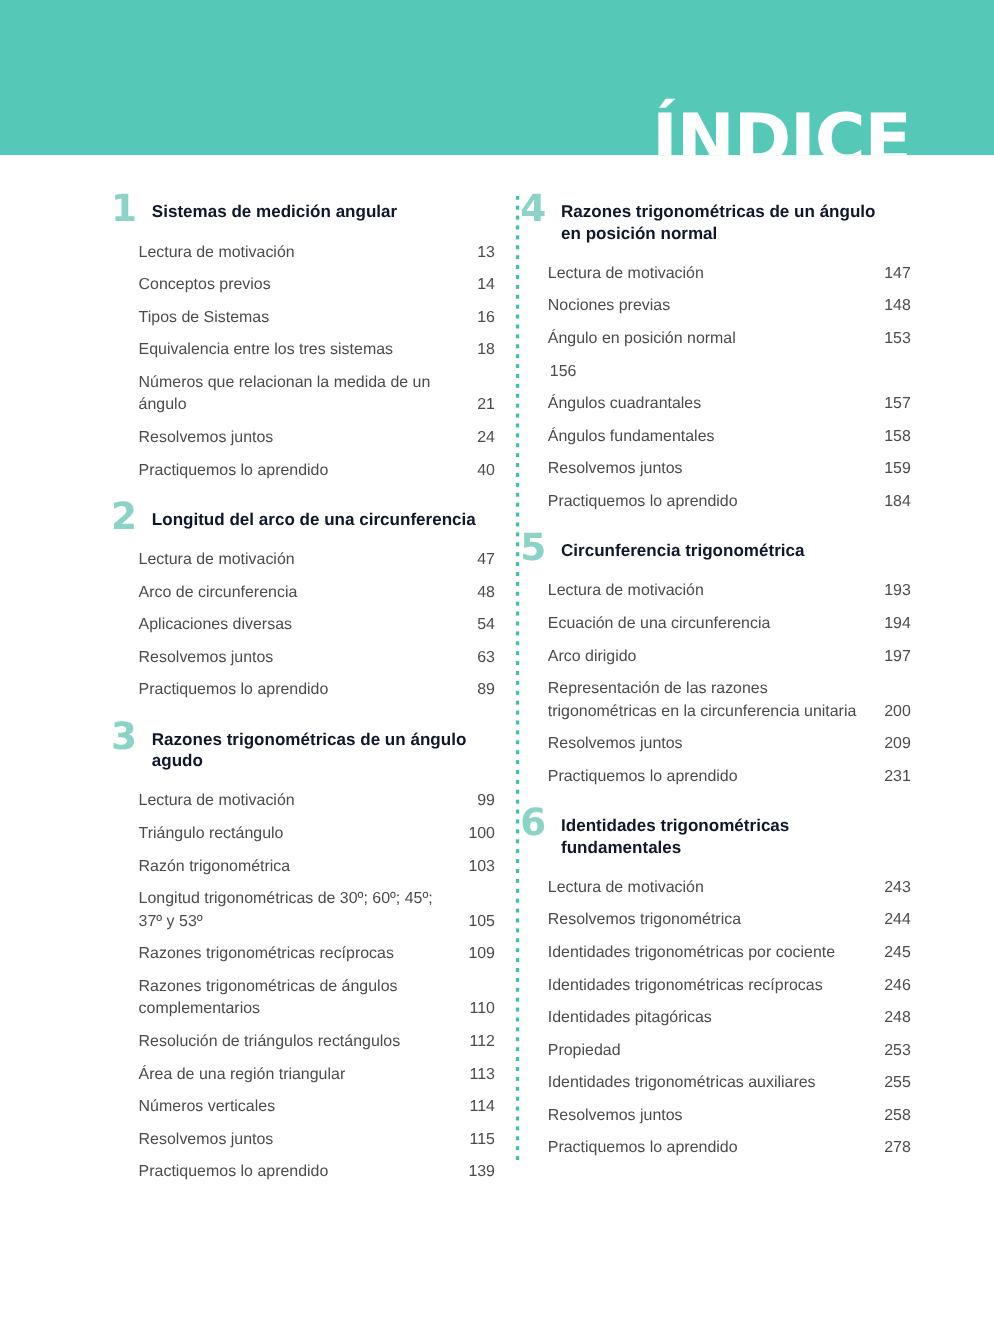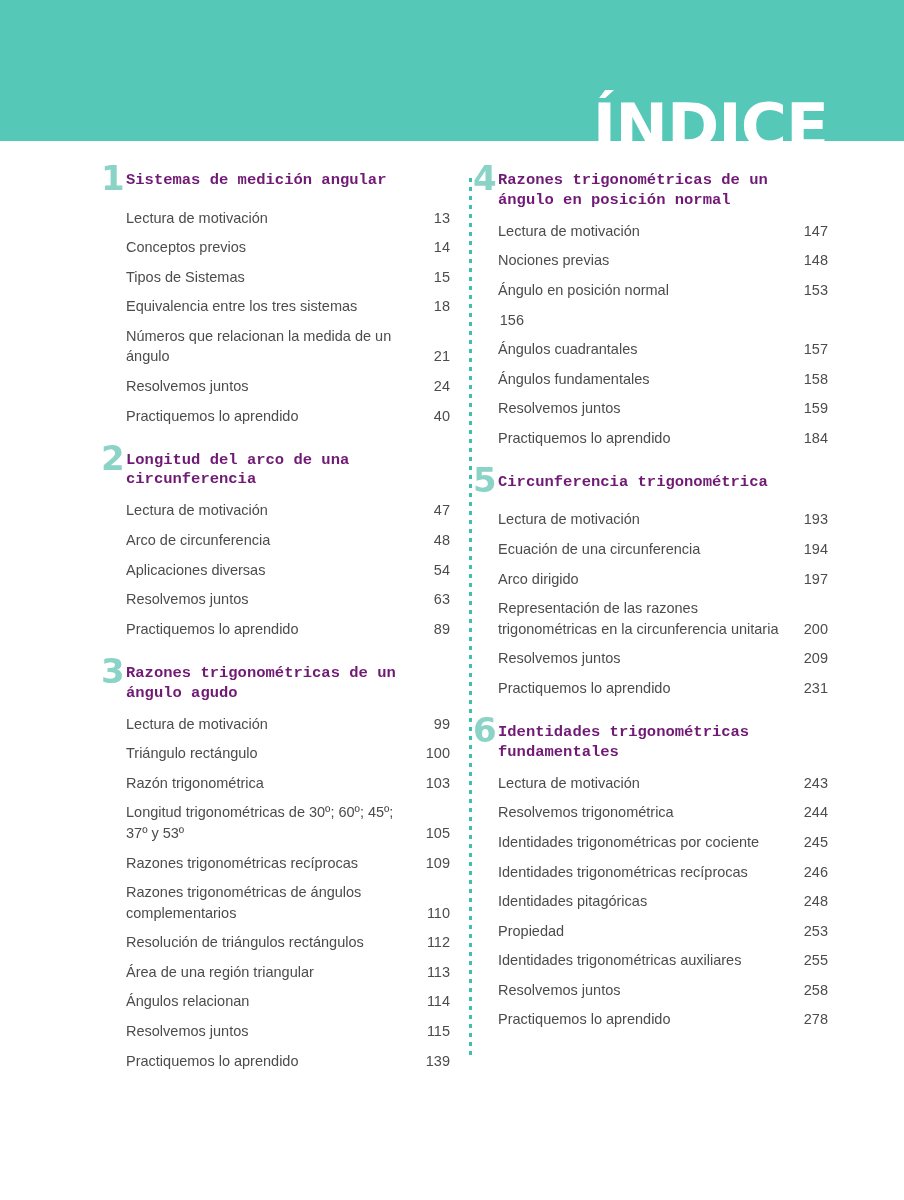--- a/index.html
+++ b/index.html
@@ -83,26 +83,26 @@
     top: -10px;
     width: 24px;
     text-align: left;
     font-family: "DejaVu Sans", sans-serif;
     font-weight: bold;
     font-size: 34px;
     line-height: 1;
     color: #8bd3c6;
   }
   .chapter-title {
-    font-family: Liberation Mono, monospace;
+    font-family: Liberation Sans, sans-serif;
     font-weight: bold;
     font-size: 15.5px;
     line-height: 1.27;
-    color: #701a75;
-    margin: 0;
+    color: #0f172a;
+    margin: 12px;
     padding-left: 0;
   }
 
   
   .entries {
     margin: 0;
     padding: 0;
     list-style: none;
   }
   .entry {
@@ -146,21 +146,21 @@
           <li class="entry">
             <span class="entry-label">Lectura de motivación</span>
             <span class="entry-page">13</span>
           </li>
           <li class="entry">
             <span class="entry-label">Conceptos previos</span>
             <span class="entry-page">14</span>
           </li>
           <li class="entry">
             <span class="entry-label">Tipos de Sistemas</span>
-            <span class="entry-page">15</span>
+            <span class="entry-page">16</span>
           </li>
           <li class="entry">
             <span class="entry-label">Equivalencia entre los tres sistemas</span>
             <span class="entry-page">18</span>
           </li>
           <li class="entry">
             <span class="entry-label">Números que relacionan la medida de un ángulo</span>
             <span class="entry-page">21</span>
           </li>
           <li class="entry">
@@ -233,21 +233,21 @@
           </li>
           <li class="entry">
             <span class="entry-label">Resolución de triángulos rectángulos</span>
             <span class="entry-page">112</span>
           </li>
           <li class="entry">
             <span class="entry-label">Área de una región triangular</span>
             <span class="entry-page">113</span>
           </li>
           <li class="entry">
-            <span class="entry-label">Ángulos relacionan</span>
+            <span class="entry-label">Números verticales</span>
             <span class="entry-page">114</span>
           </li>
           <li class="entry">
             <span class="entry-label">Resolvemos juntos</span>
             <span class="entry-page">115</span>
           </li>
           <li class="entry">
             <span class="entry-label">Practiquemos lo aprendido</span>
             <span class="entry-page">139</span>
           </li>

